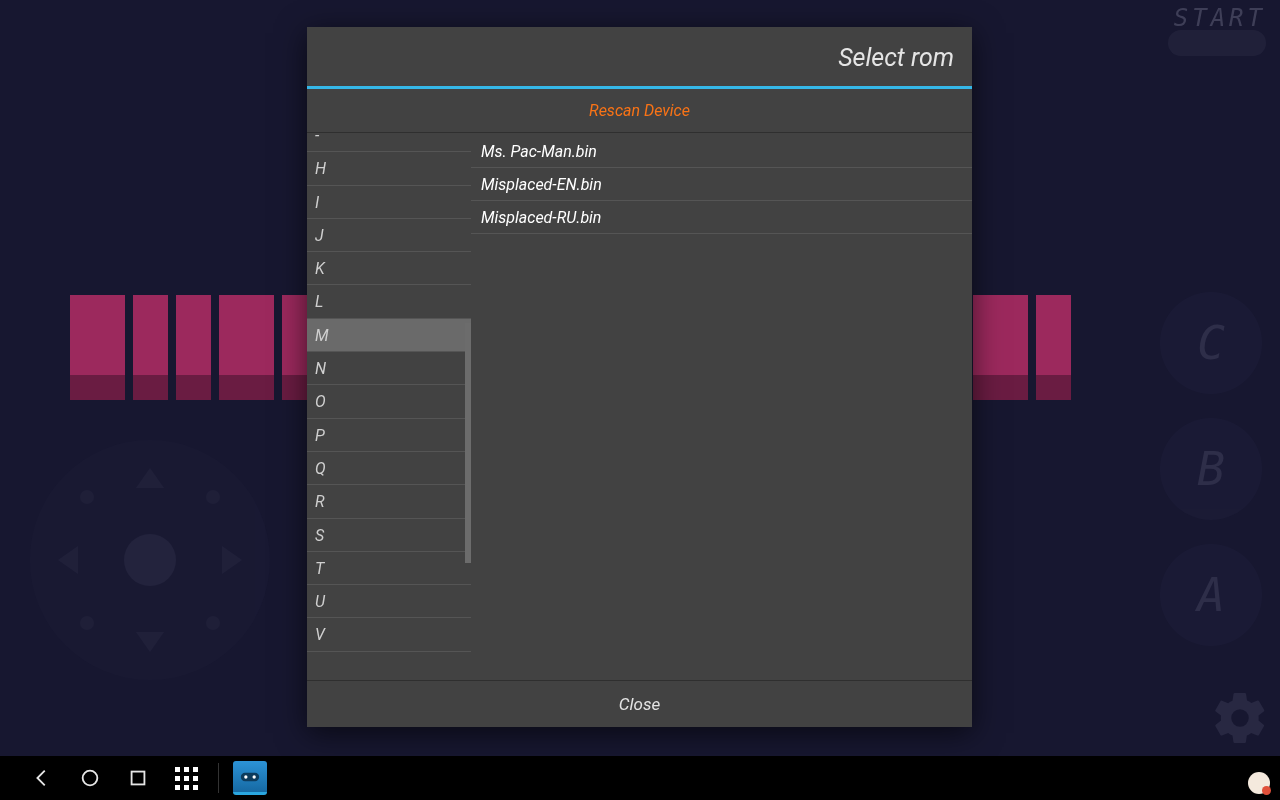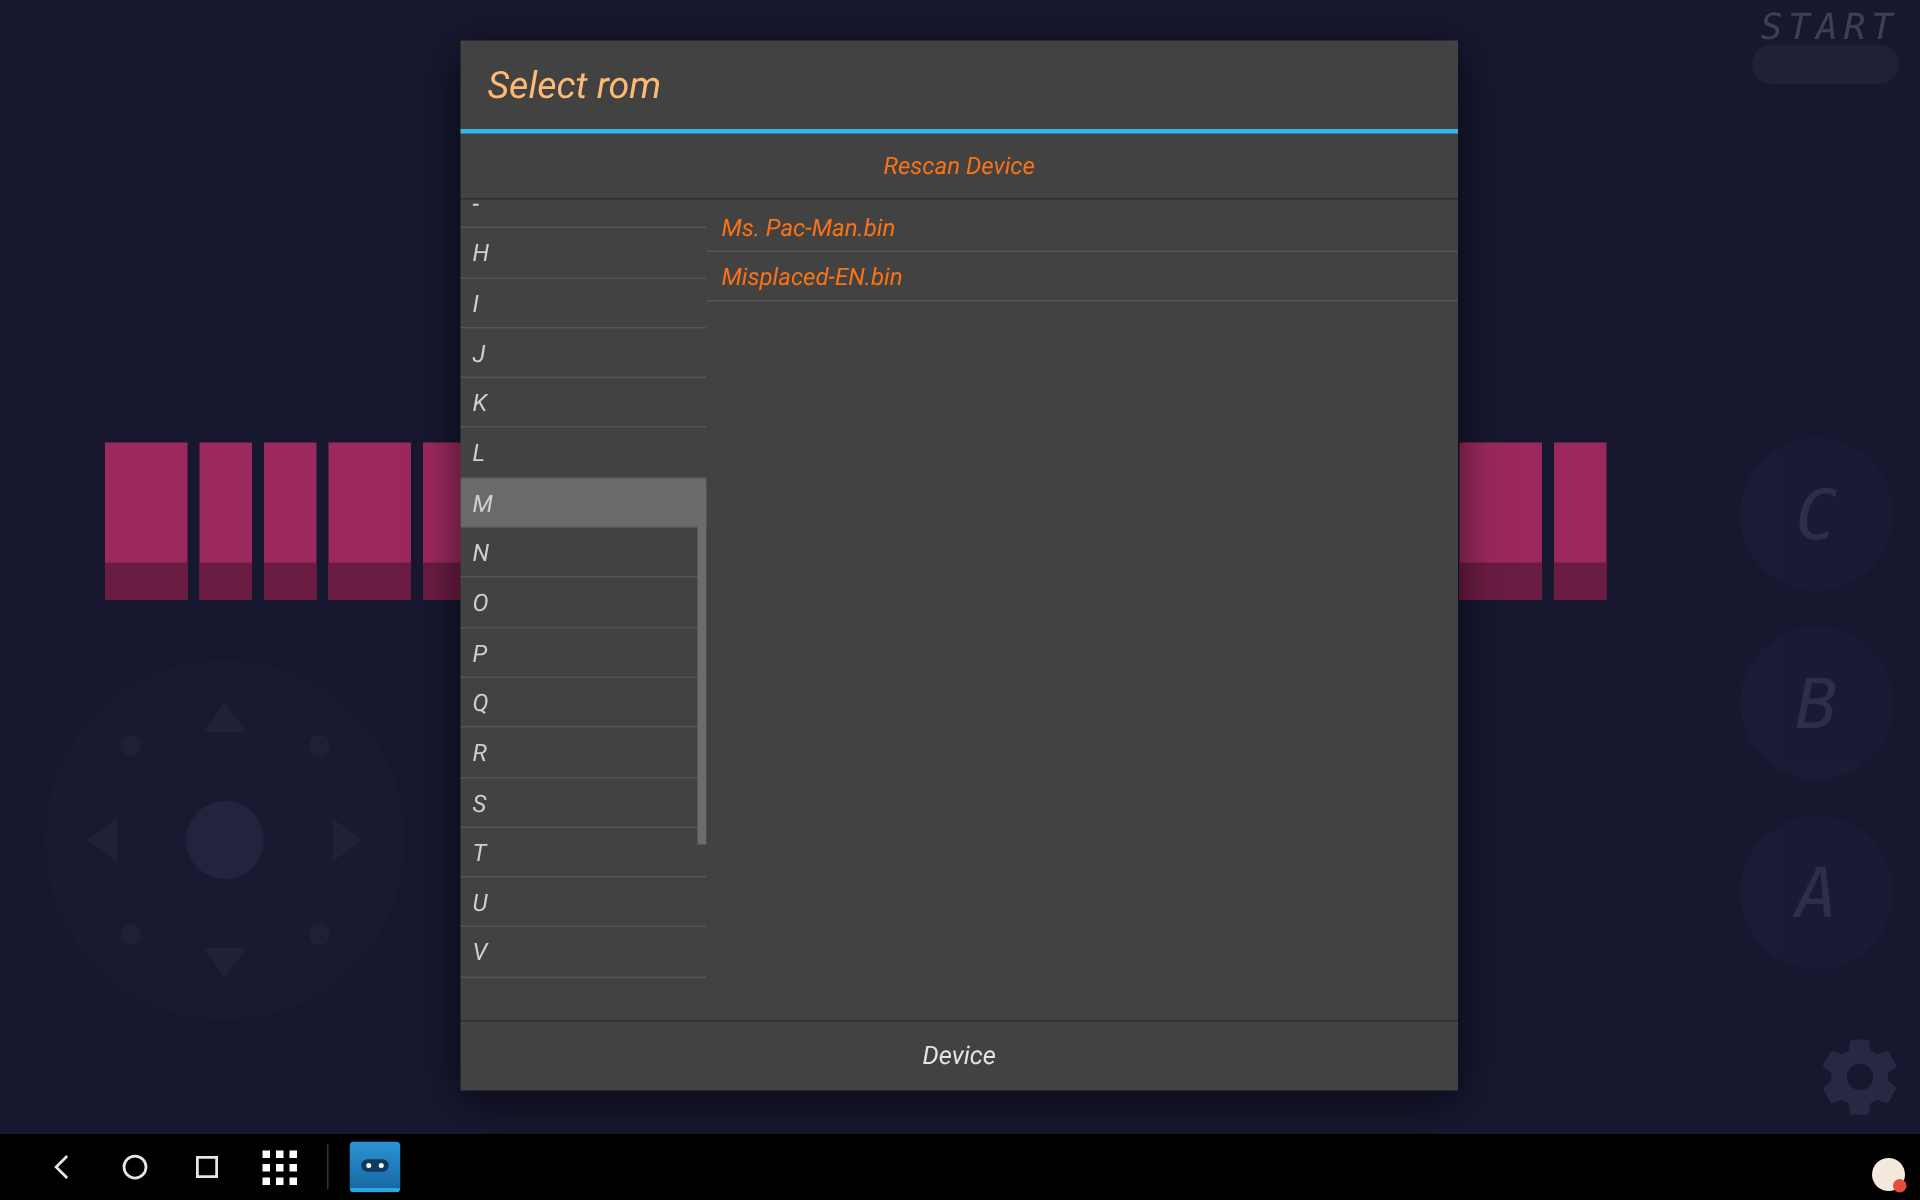--- a/index.html
+++ b/index.html
@@ -85,24 +85,25 @@
   
   .dialog {
     position:absolute;
     left:307px; top:27px;
     width:665px; height:700px;
     background:#424242;
     box-shadow: 0 6px 28px rgba(0,0,0,.6);
     display:flex; flex-direction:column;
   }
   .dlg-title {
-    padding: 16px 18px 14px 18px;
-    color:#fdba74;
+    padding: 16px 18px 14px 30px;
+    color:#e5e5e5;
     font-size:25px;
     font-weight:400;
+    text-align:right;
   }
   .dlg-rule { height:3px; background:#35b7e8; }
 
   .dlg-rescan {
     height:44px; line-height:44px; text-align:center;
     color:#f97316; font-size:16px;
     border-bottom:1px solid #2f2f2f;
   }
 
   .dlg-body {
@@ -133,21 +134,21 @@
     background:#6c6c6c;
   }
 
   .files {
     flex:1;
     padding-top:2px;
   }
   .file-item {
     height:33px; line-height:33px;
     padding-left:10px;
-    color:#f97316; font-size:16px;
+    color:#ffffff; font-size:16px;
     border-bottom:1px solid #555;
   }
 
   .dlg-close {
     height:46px; line-height:46px; text-align:center;
     color:#e4e4e4; font-size:17px;
   }
 
   
   .navbar {
@@ -254,24 +255,25 @@
             <div class="alpha-item">S</div>
             <div class="alpha-item">T</div>
             <div class="alpha-item">U</div>
             <div class="alpha-item">V</div>
           </div>
         <div class="alpha-thumb"></div>
       </div>
       <div class="files" id="files">
           <div class="file-item">Ms. Pac-Man.bin</div>
           <div class="file-item">Misplaced-EN.bin</div>
+          <div class="file-item">Misplaced-RU.bin</div>
         </div>
     </div>
 
-    <div class="dlg-close">Device</div>
+    <div class="dlg-close">Close</div>
   </div>
 
   <div class="navbar">
     <div class="nav-ico">
       <svg viewBox="0 0 24 24">
           <path d="M15 4 7 12l8 8"></path>
         </svg>
     </div>
     <div class="nav-ico">
       <svg viewBox="0 0 24 24">

